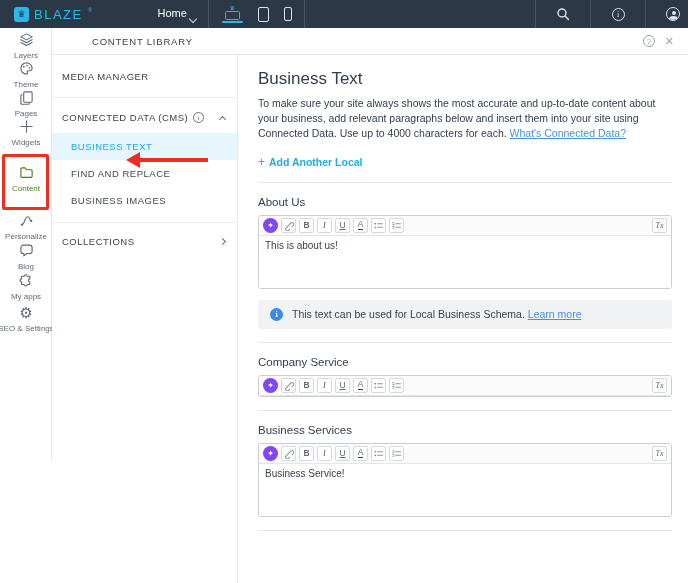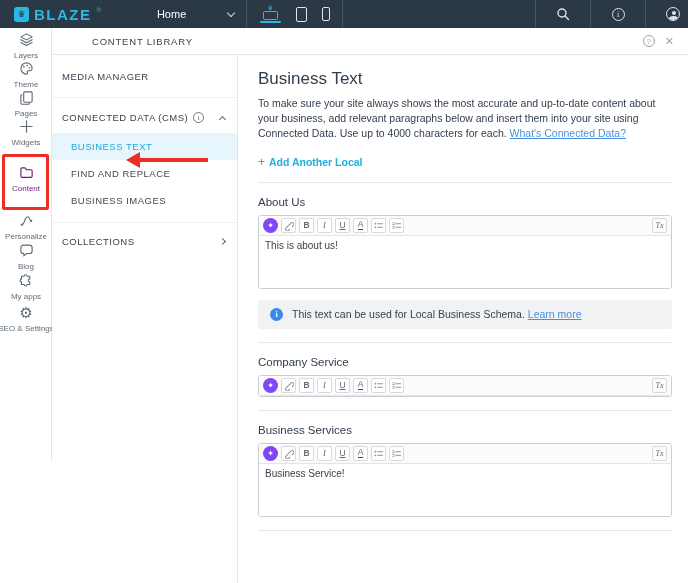--- a/index.html
+++ b/index.html
@@ -7,23 +7,23 @@
     font-family:"Liberation Sans", sans-serif; color:#313e4f; }
   .root { position:relative; width:688px; height:583px; }
 
   
   .topbar { position:absolute; left:0; top:0; width:688px; height:28px;
     background:#2b3947; display:flex; align-items:center; }
   .logo { display:flex; align-items:center; gap:5px; margin-left:14px; }
   .logo-mark { width:15px; height:15px; background:#29b9e7; border-radius:3px;
     display:flex; align-items:center; justify-content:center; color:#2b3947;
     font-size:9px; line-height:1; }
-  .logo-text { color:#29b9e7; font-weight:bold; font-size:15px; letter-spacing:1.5px; }
+  .logo-text { color:#29b9e7; font-weight:normal; font-size:13px; letter-spacing:1.5px; }
   .logo-sup { color:#29b9e7; font-size:6px; vertical-align:top; position:relative; top:-4px; }
-  .home-group { display:flex; align-items:center; margin-left:56px; cursor:pointer; }
+  .home-group { display:flex; align-items:center; margin-left:56px; cursor:pointer;flex-direction:column; }
   .home-label { color:#ffffff; font-size:11px; }
   .home-chev { margin-left:42px; width:6px; height:6px; border-right:1.5px solid #cfd6dc;
     border-bottom:1.5px solid #cfd6dc; transform:rotate(45deg); margin-top:-3px; }
   .tb-sep { width:1px; height:28px; background:rgba(255,255,255,.14); margin:0 12px; }
   .devices { display:flex; align-items:center; gap:15px; }
   .dev-laptop { position:relative; width:22px; height:18px; display:flex;
     flex-direction:column; align-items:center; justify-content:flex-end; }
   .dev-crown { color:#29b9e7; font-size:6px; line-height:1; position:absolute; top:0; }
   .dev-screen { width:15px; height:9px; border:1.5px solid #29b9e7; border-radius:1.5px; }
   .dev-base { width:21px; height:2px; background:#29b9e7; border-radius:1px; margin-top:1px; }
@@ -43,21 +43,21 @@
   .avatar-circ::after { content:""; position:absolute; left:2px; top:8px; width:9px;
     height:6px; border-radius:50% 50% 0 0; background:#dfe4e8; }
 
   
   .sidebar { position:absolute; left:0; top:28px; width:52px; height:432px;
     background:#fff; border-right:1px solid #e3e6e8; }
   .sb-item { position:absolute; left:0; width:52px; display:flex; flex-direction:column;
     align-items:center; cursor:pointer; color:#5f6b76; }
   .sb-item .sb-icon { height:17px; display:flex; align-items:center; justify-content:center; }
   .sb-item .sb-label { font-size:8px; margin-top:3px; color:#5f6b76; white-space:nowrap; }
-  .sb-item.active, .sb-item.active .sb-label { color:#701a75; }
+  .sb-item.active, .sb-item.active .sb-label { color:#4d7c0f; }
   .sb-item svg { stroke:currentColor; fill:none; stroke-width:1.2; stroke-linecap:round;
     stroke-linejoin:round; }
   .gear-glyph { font-size:15px; line-height:1; color:#5f6b76; }
 
   
   .panel-header { position:absolute; left:52px; top:28px; right:0; height:27px;
     background:#fff; border-bottom:1px solid #e3e6e8; display:flex; align-items:center; }
   .panel-title { margin-left:40px; font-size:9.5px; letter-spacing:.8px; color:#39434e; }
   .ph-right { margin-left:auto; display:flex; align-items:center; gap:10px; margin-right:14px; }
   .help-circ { width:12px; height:12px; border:1px solid #9aa3ab; border-radius:50%;

